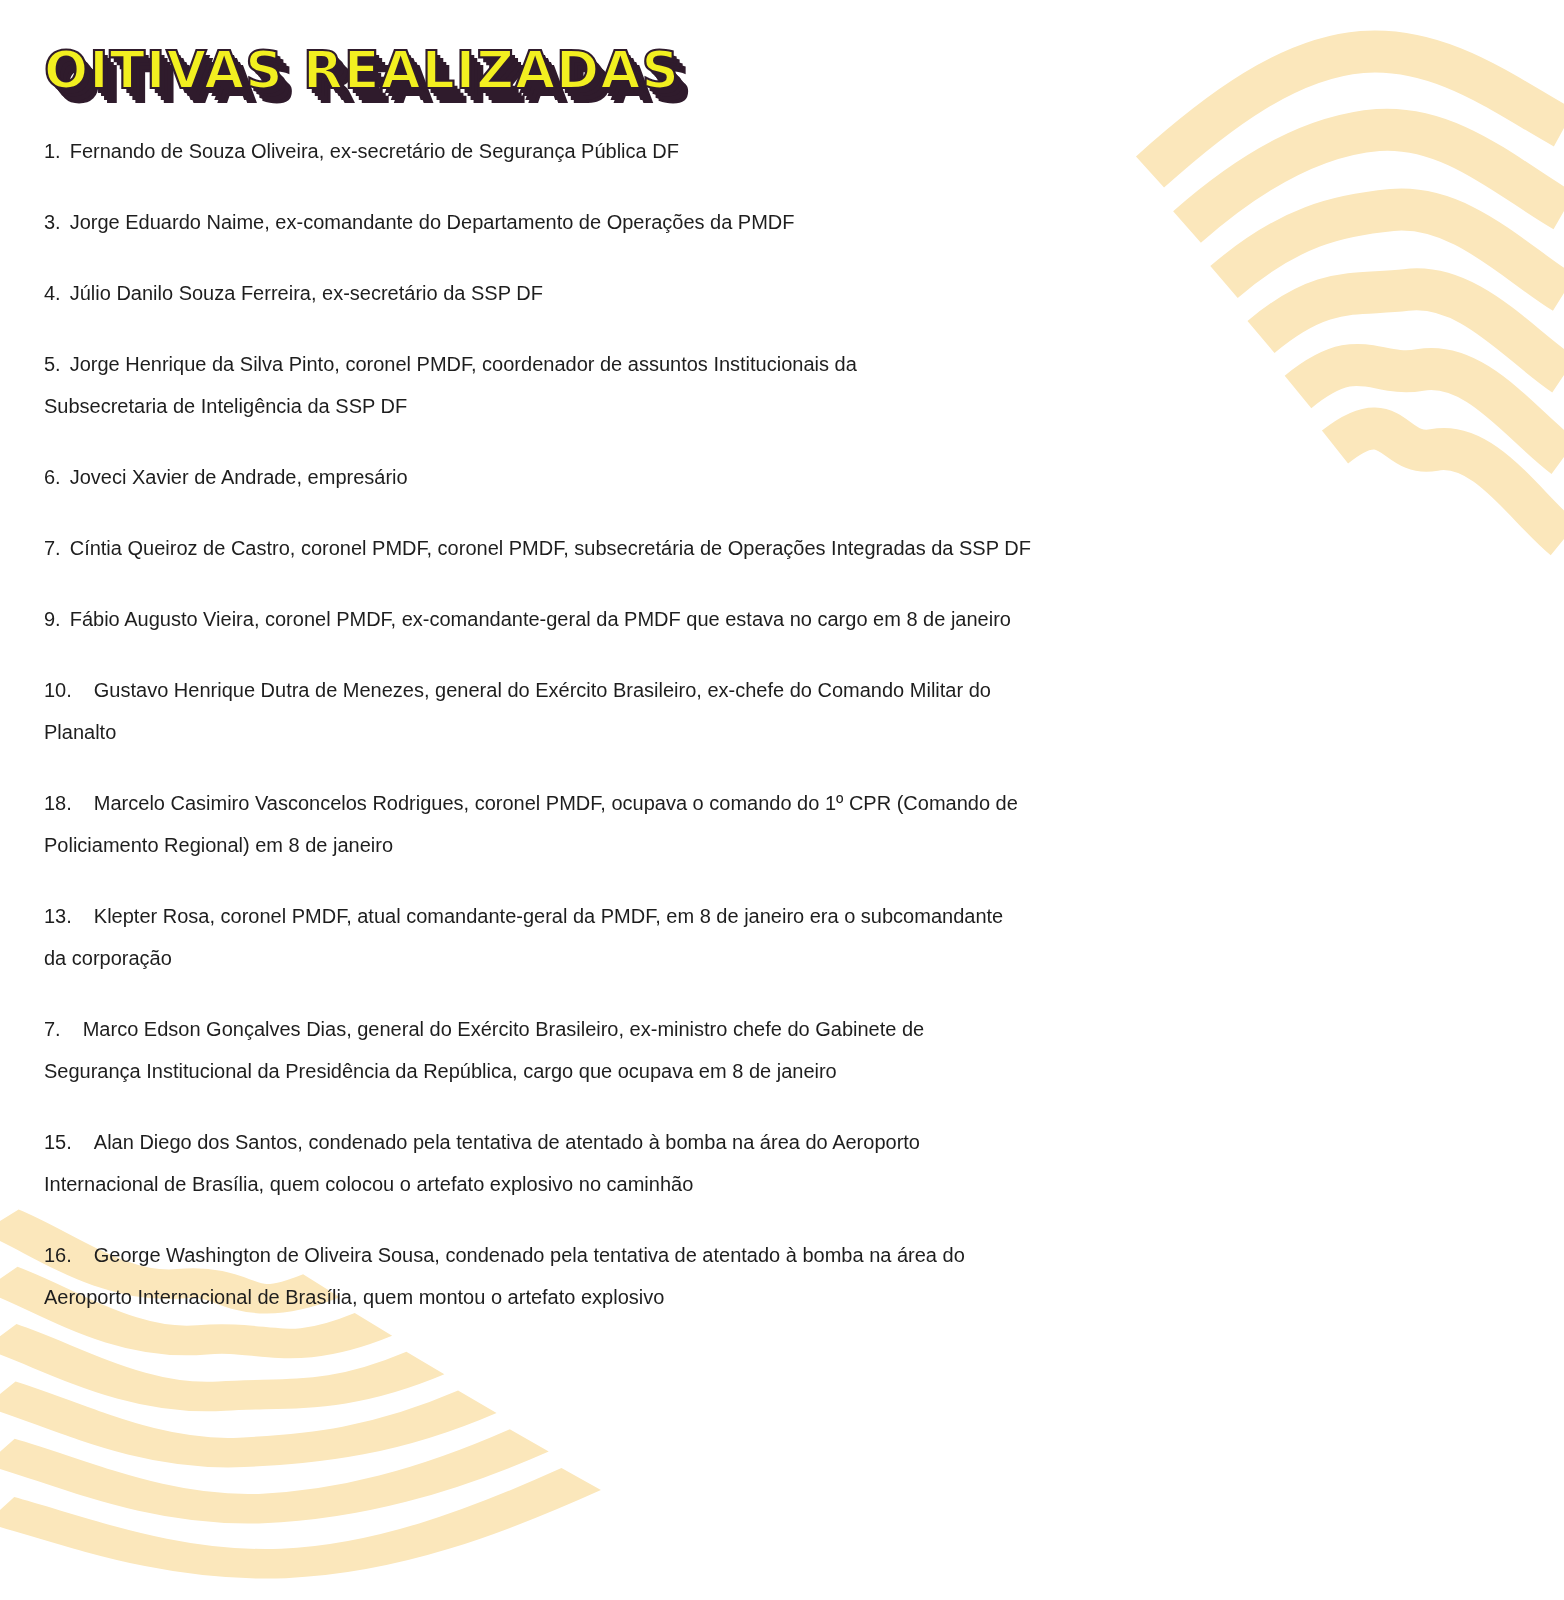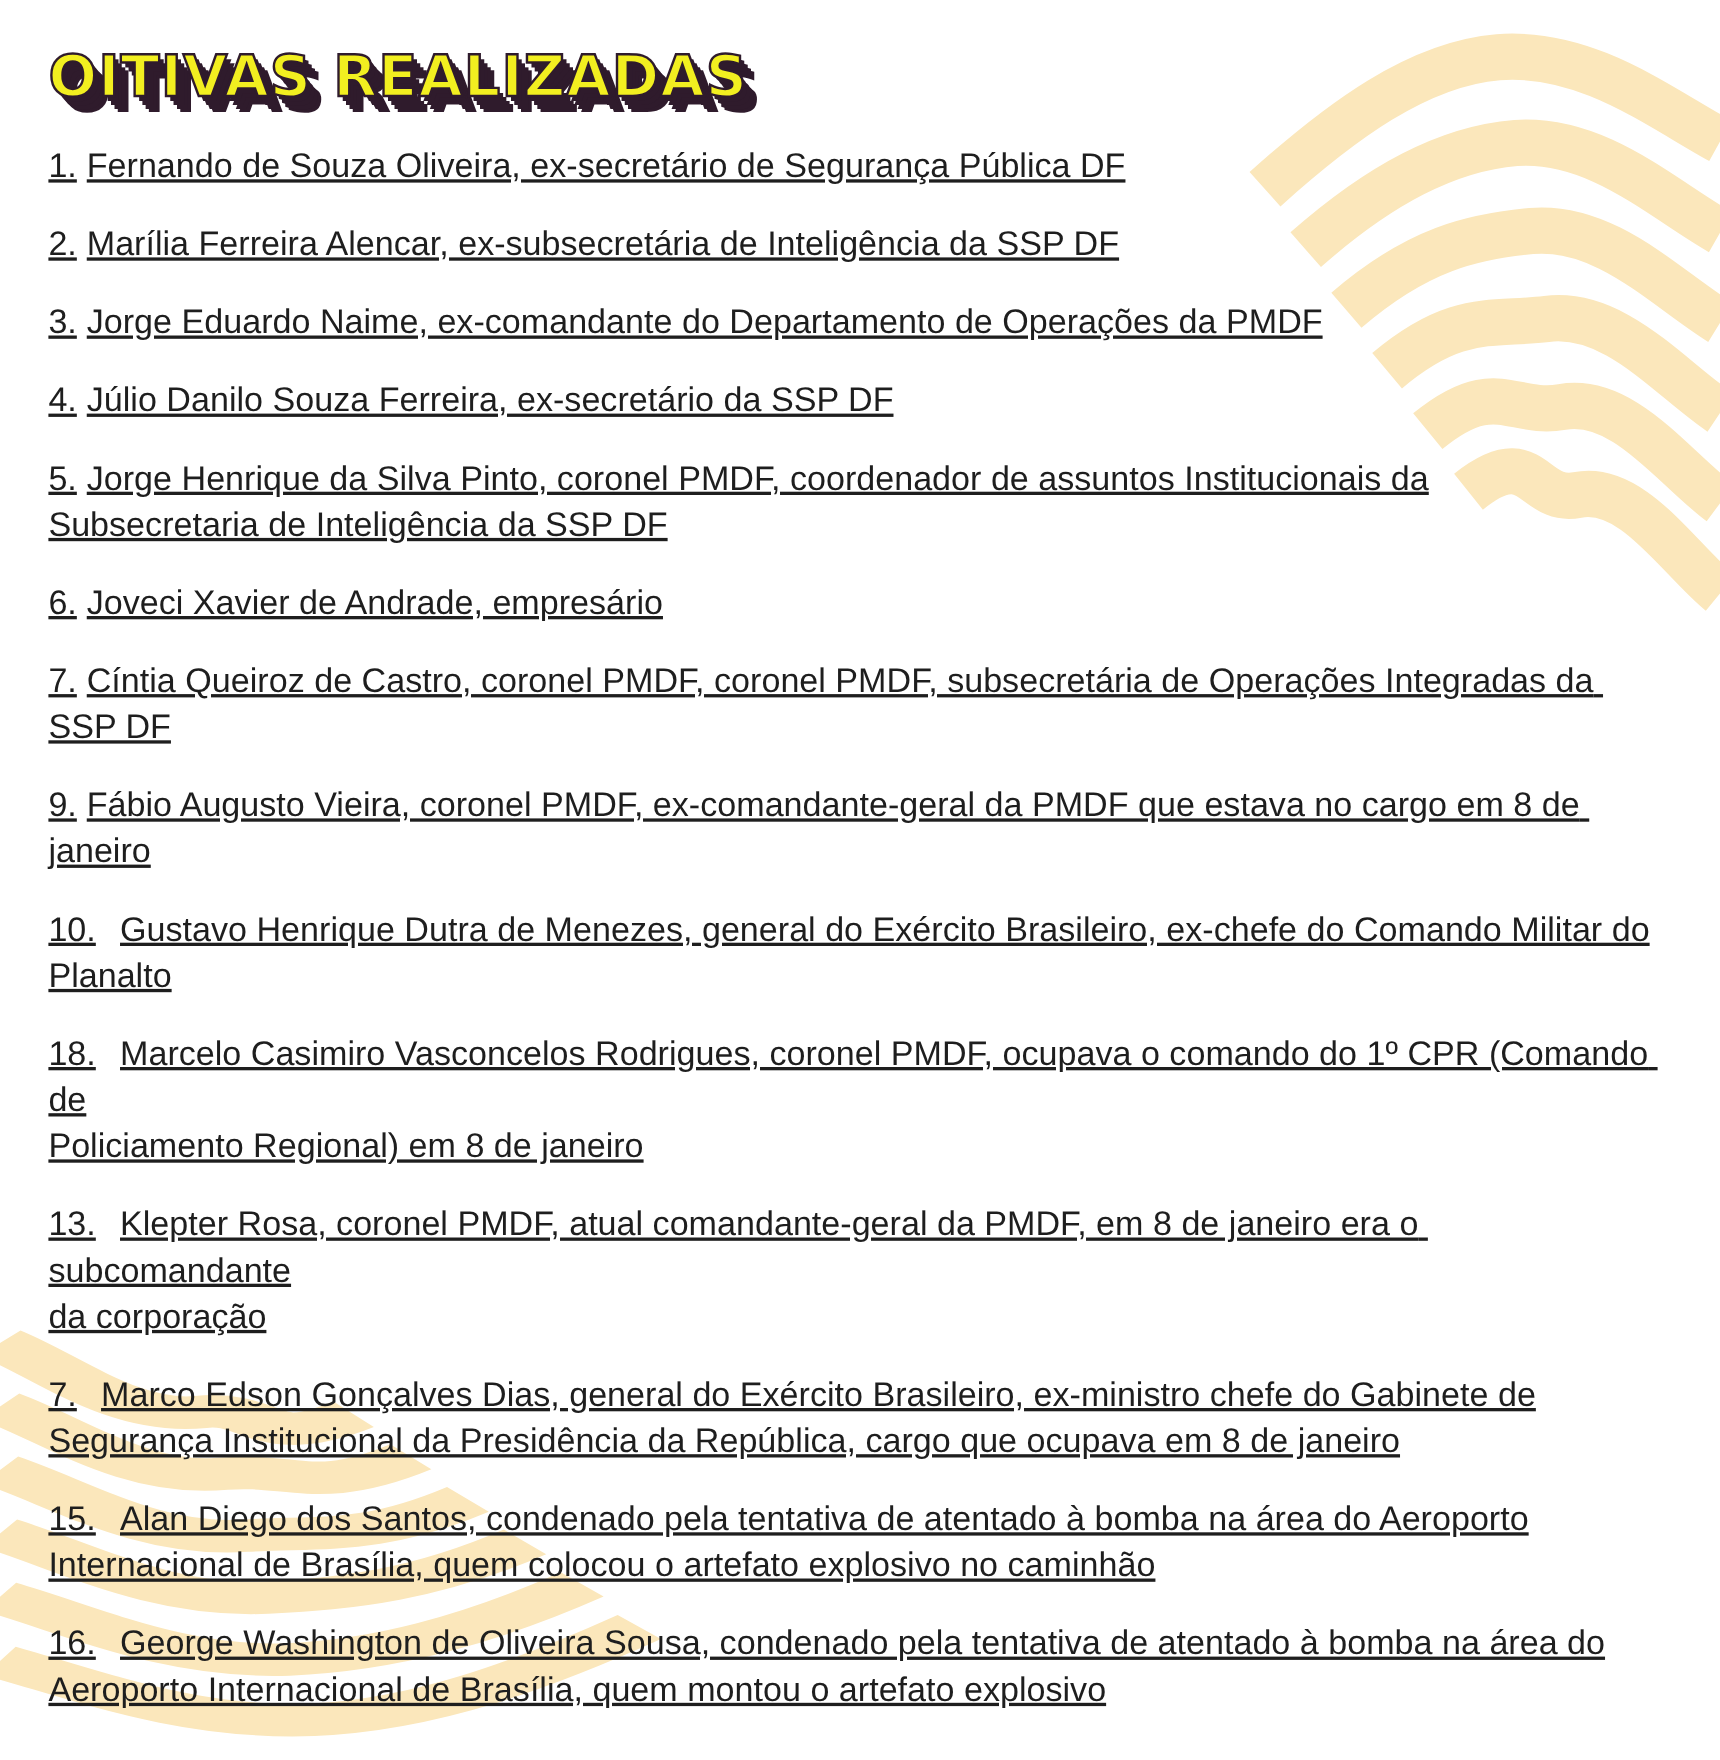--- a/index.html
+++ b/index.html
@@ -39,25 +39,24 @@
     color:var(--title-fill);
     -webkit-text-stroke:2.2px var(--title-outline);
     text-shadow:
       4px 5px 0 var(--title-outline),
       7px 8px 0 var(--title-outline),
       10px 12px 0 var(--title-outline),
       13px 15px 0 var(--title-outline);
   }
   .item{
     margin:0 0 29px 0;
-    font-size:31px;
+    font-size:20px;
     line-height:42px;
     color:var(--text);
     white-space:pre-wrap;
-    text-decoration:underline;
   }
   .item .num{margin-right:9px;}
   .item.double .num{margin-right:22px;}
 </style>
 </head>
 <body>
 
 <div class="page">
 
   <svg class="waves waves-tr" viewBox="0 0 520 640" preserveAspectRatio="none" aria-hidden="true">
@@ -78,21 +77,20 @@
       <path d="M 254 392 C 315 342, 330 378, 376 370 C 432 360, 478 426, 520 457"></path>
       <path d="M 291 447 C 350 400, 348 458, 390 450 C 440 440, 482 508, 520 539"></path>
     </g>
   </svg>
 
   <div class="content">
     <h1 class="title">OITIVAS REALIZADAS</h1>
     <div class="list">
   <p class="item"><span class="num">1.</span><span class="txt">Fernando de Souza Oliveira, ex-secretário de Segurança Pública DF</span></p>
 
-  <p class="item"><span class="num">2.</span><span class="txt">Marília Ferreira Alencar, ex-subsecretária de Inteligência da SSP DF</span></p>
 
   <p class="item"><span class="num">3.</span><span class="txt">Jorge Eduardo Naime, ex-comandante do Departamento de Operações da PMDF</span></p>
 
   <p class="item"><span class="num">4.</span><span class="txt">Júlio Danilo Souza Ferreira, ex-secretário da SSP DF</span></p>
 
   <p class="item"><span class="num">5.</span><span class="txt">Jorge Henrique da Silva Pinto, coronel PMDF, coordenador de assuntos Institucionais da
 Subsecretaria de Inteligência da SSP DF</span></p>
 
   <p class="item"><span class="num">6.</span><span class="txt">Joveci Xavier de Andrade, empresário</span></p>
 

